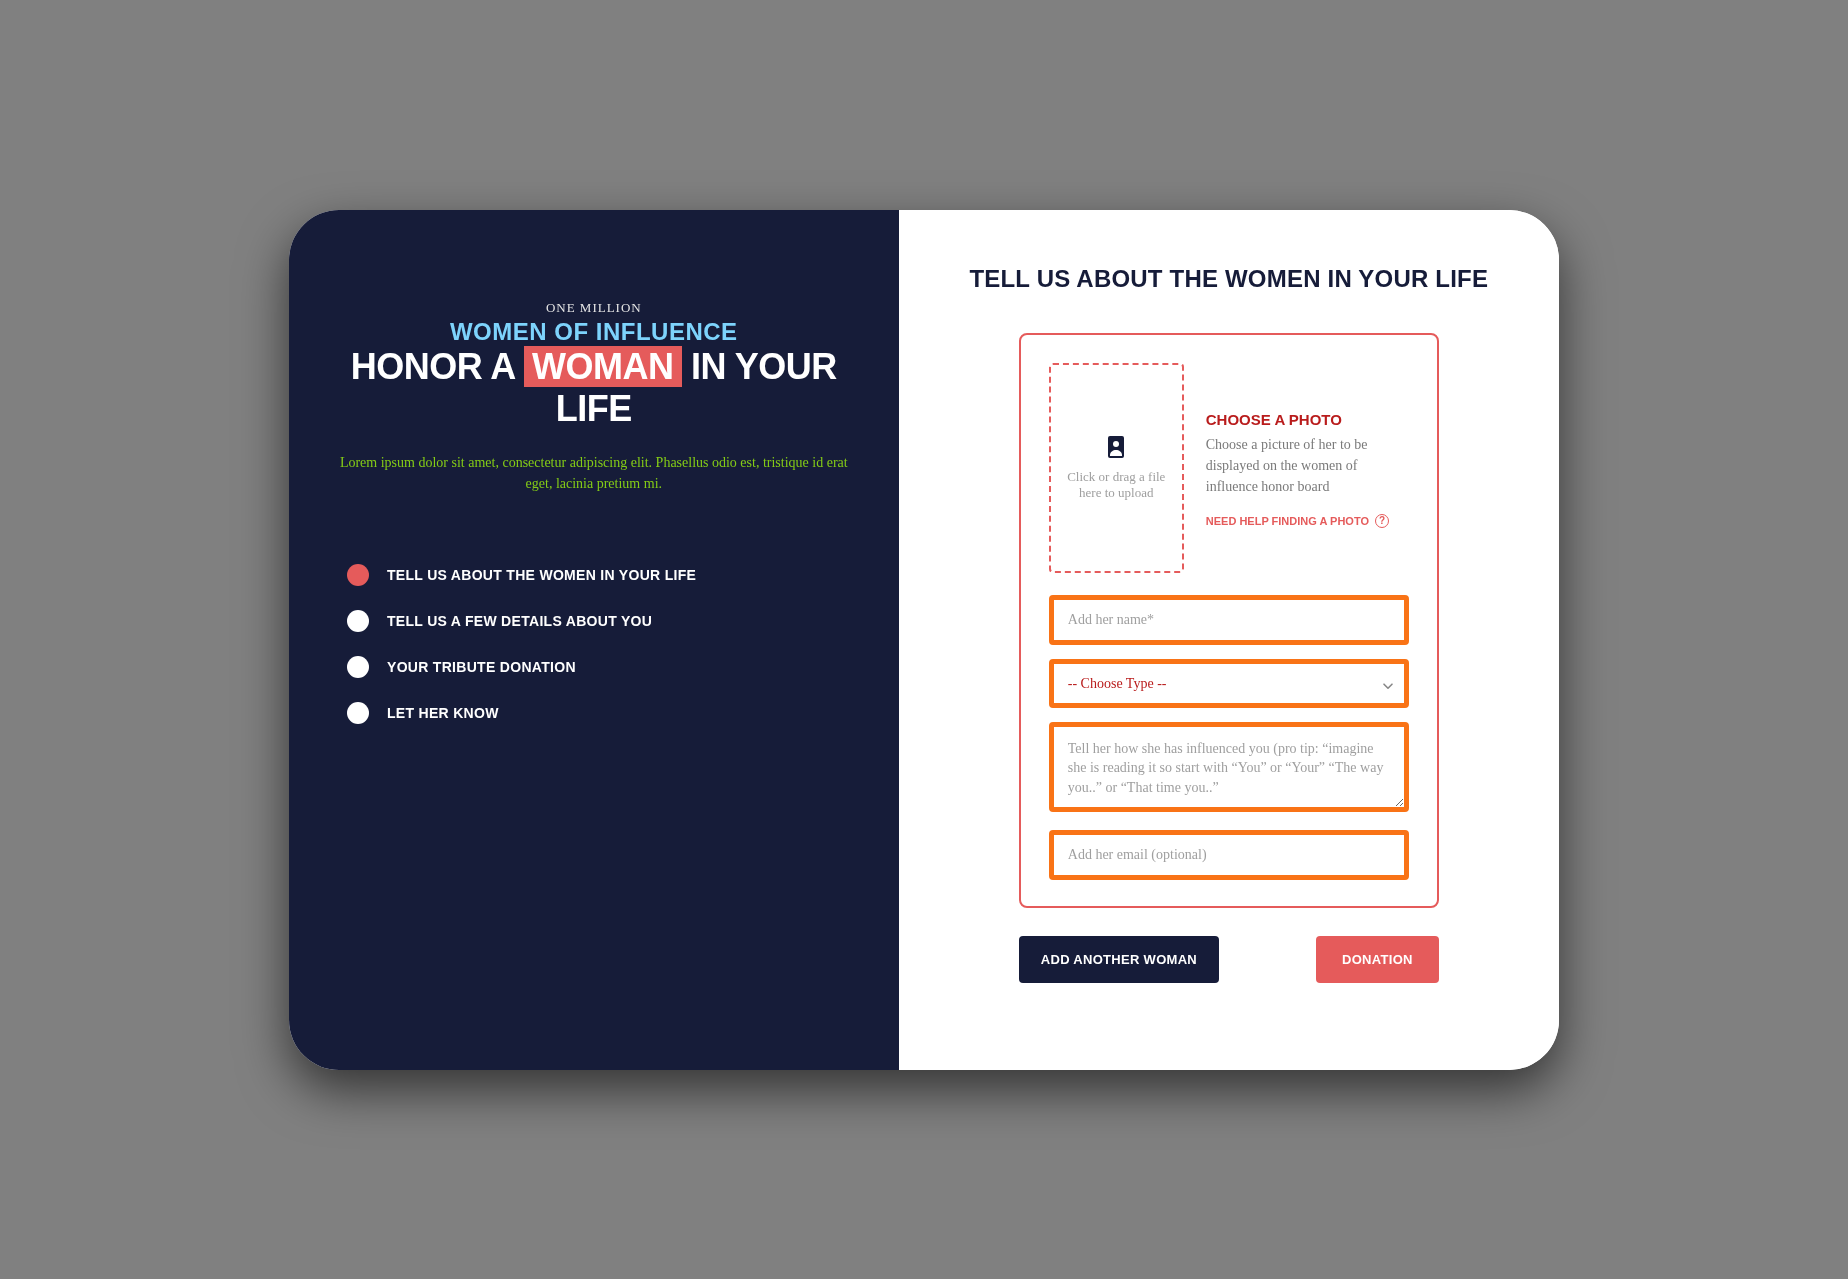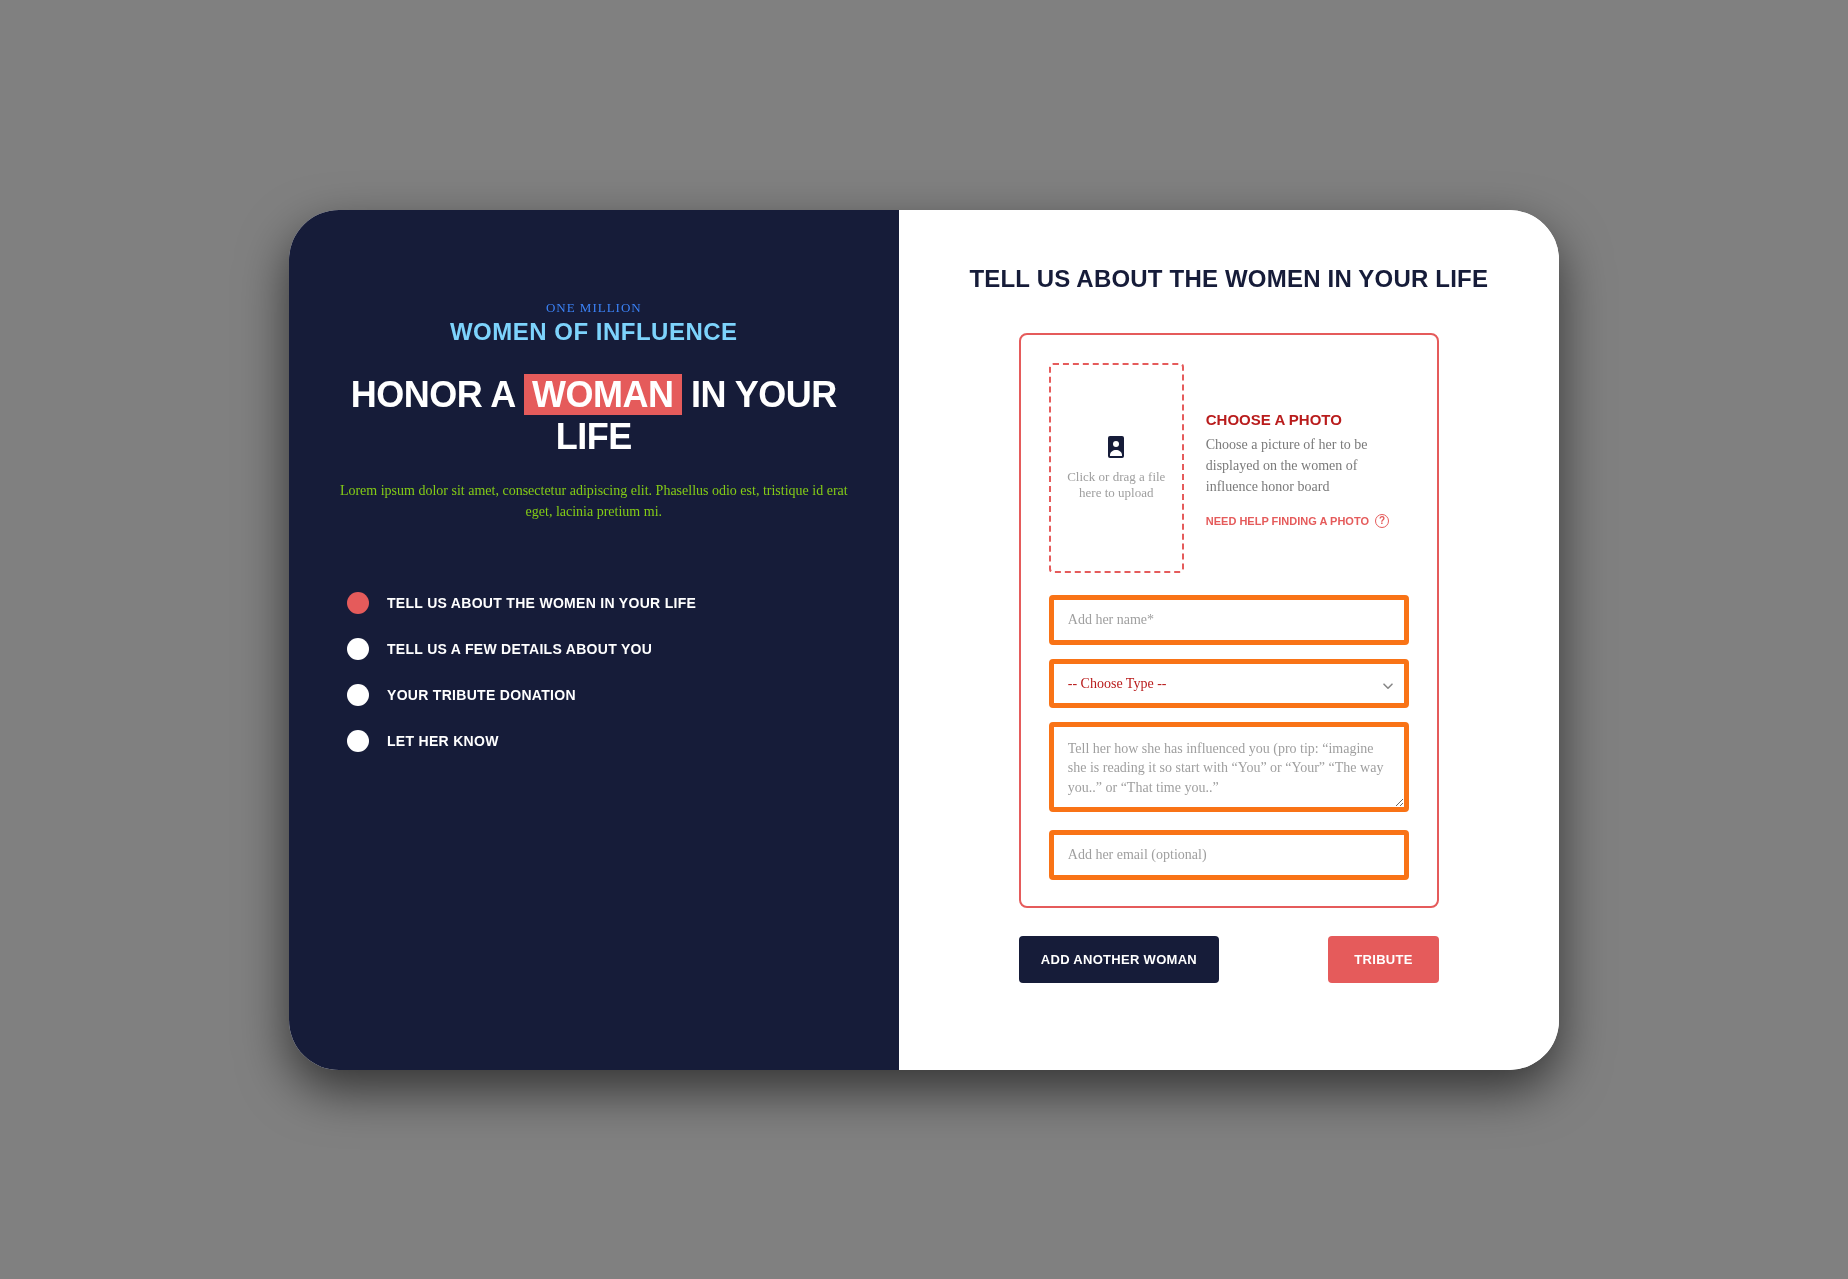--- a/index.html
+++ b/index.html
@@ -25,35 +25,34 @@
     width: 48%;
     background: #161c39;
     color: #fff;
     padding: 90px 50px 50px 50px;
     text-align: center;
   }
   .eyebrow {
     font-family: Georgia, serif;
     font-size: 13px;
     letter-spacing: 1px;
-    color: #3b82f6;
+    color: #e5e5e5;
   }
   .brand-title {
     font-family: 'Arial Black', Arial, sans-serif;
     font-weight: 900;
     font-size: 24px;
     letter-spacing: 0.5px;
     color: #7dd3fc;
     margin-top: 2px;
   }
   .headline {
     font-family: 'Arial Black', Arial, sans-serif;
     font-weight: 900;
     font-size: 36px;
-    margin-top: 28px;
     letter-spacing: -0.5px;
   }
   .headline .hl-box {
     background: #e55b5b;
     padding: 0 8px;
   }
   .description {
     font-family: Georgia, serif;
     font-size: 14px;
     color: #84cc16;
@@ -277,17 +276,17 @@
         </span>
       </div>
 
       <textarea class="field" placeholder="Tell her how she has influenced you (pro tip: “imagine she is reading it so start with “You” or “Your” “The way you..” or “That time you..”" style=""></textarea>
 
       <input class="field" style="margin-bottom: 0px;" type="email" placeholder="Add her email (optional)">
     </div>
 
     <div class="actions">
       <button class="btn btn-dark">ADD ANOTHER WOMAN</button>
-      <button class="btn btn-red">TRIBUTE</button>
+      <button class="btn btn-red">DONATION</button>
     </div>
   </div>
 
 </div>
 
 </body></html>

